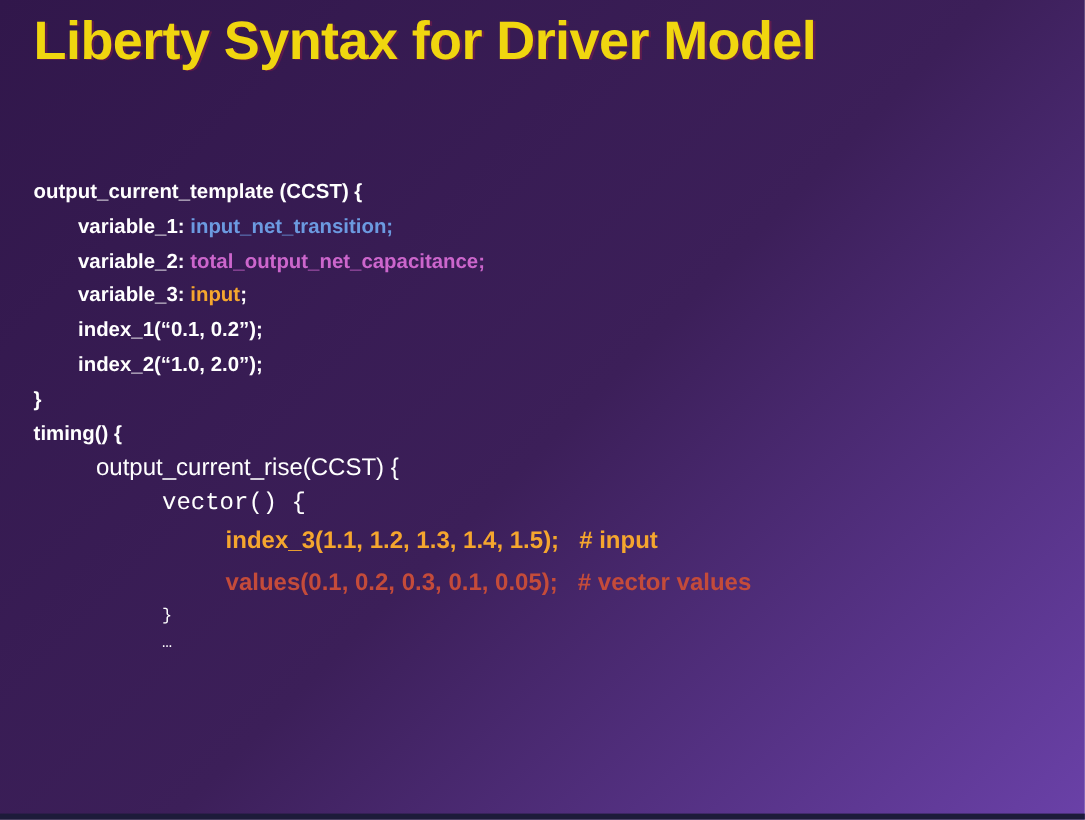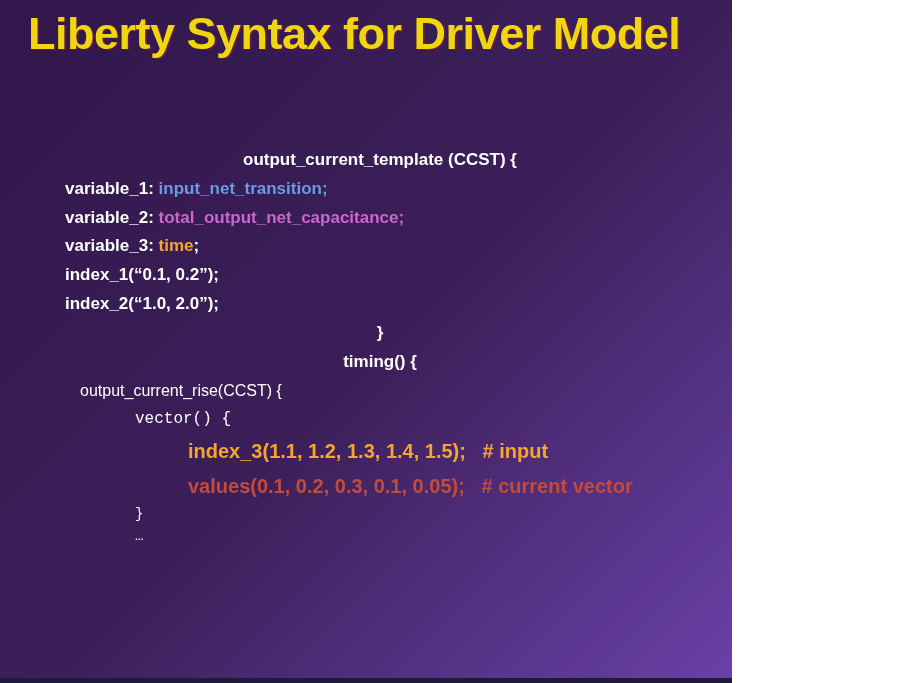--- a/index.html
+++ b/index.html
@@ -7,21 +7,21 @@
     padding: 0;
   }
   body {
     width: 904px;
     height: 683px;
     overflow: hidden;
     font-family: "Liberation Sans", sans-serif;
   }
   .slide {
     position: relative;
-    width: 732px;
+    width: 904px;
     height: 683px;
     background: linear-gradient(135deg, var(--bg_dark) 0%, var(--bg_mid) 52%, var(--bg_light) 100%);
   }
   .title {
     position: absolute;
     left: 28px;
     top: 8px;
     margin: 0;
     font-size: 45px;
     font-weight: bold;
@@ -31,24 +31,24 @@
     white-space: nowrap;
   }
   .code {
     position: absolute;
     left: 28px;
     top: 146px;
     right: 0;
   }
   .line { white-space: pre; }
   .g-a { font-size: 17px; font-weight: bold;   line-height: 28.8px; }
-  .g-b { font-size: 16px; font-weight: normal; line-height: 29px; }
+  .g-b { font-size: 20px; font-weight: normal; line-height: 29px; }
   .g-c { font-size: 20px; font-weight: bold;   line-height: 34.5px; }
   .g-d { font-size: 14px; font-weight: normal; line-height: 22px; }
-  .ind-0 { padding-left: 0; text-align: center; }
+  .ind-0 { padding-left: 0; }
   .ind-1 { padding-left: 37px; }
   .ind-2 { padding-left: 52px; }
   .ind-3 { padding-left: 107px; font-family: Liberation Mono, monospace; }
   .ind-4 { padding-left: 160px; }
   .c-white  { color: var(--white); }
   .c-blue   { color: var(--blue); text-align: center; }
   .c-pink   { color: var(--pink); }
   .c-orange { color: var(--orange); }
   .c-green  { color: var(--green); }
   .c-red    { color: var(--red); }
@@ -63,26 +63,26 @@
 </style>
 </head>
 <body>
 
 <div class="slide">
   <h1 class="title">Liberty Syntax for Driver Model</h1>
   <div class="code" id="code-block">
       <div class="line g-a ind-0"><span class="c-white">output_current_template (CCST) {</span></div>
       <div class="line g-a ind-1"><span class="c-white">variable_1: </span><span class="c-blue">input_net_transition;</span></div>
       <div class="line g-a ind-1"><span class="c-white">variable_2: </span><span class="c-pink">total_output_net_capacitance;</span></div>
-      <div class="line g-a ind-1"><span class="c-white">variable_3: </span><span class="c-orange">time</span><span class="c-white">;</span></div>
+      <div class="line g-a ind-1"><span class="c-white">variable_3: </span><span class="c-orange">input</span><span class="c-white">;</span></div>
       <div class="line g-a ind-1"><span class="c-white">index_1(“0.1, 0.2”);</span></div>
       <div class="line g-a ind-1"><span class="c-white">index_2(“1.0, 2.0”);</span></div>
       <div class="line g-a ind-0"><span class="c-white">}</span></div>
       <div class="line g-a ind-0"><span class="c-white">timing() {</span></div>
       <div class="line g-b ind-2"><span class="c-white">output_current_rise(CCST) {</span></div>
       <div class="line g-b ind-3"><span class="c-white">vector() {</span></div>
       <div class="line g-c ind-4"><span class="c-orange">index_3(1.1, 1.2, 1.3, 1.4, 1.5);   </span><span class="c-orange"># input</span></div>
-      <div class="line g-c ind-4"><span class="c-red">values(0.1, 0.2, 0.3, 0.1, 0.05);   </span><span class="c-red"># current vector</span></div>
+      <div class="line g-c ind-4"><span class="c-red">values(0.1, 0.2, 0.3, 0.1, 0.05);   </span><span class="c-red"># vector values</span></div>
       <div class="line g-d ind-3"><span class="c-white">}</span></div>
       <div class="line g-d ind-3"><span class="c-white">…</span></div>
     </div>
   <div class="bottom-bar"></div>
 </div>
 
 </body></html>

